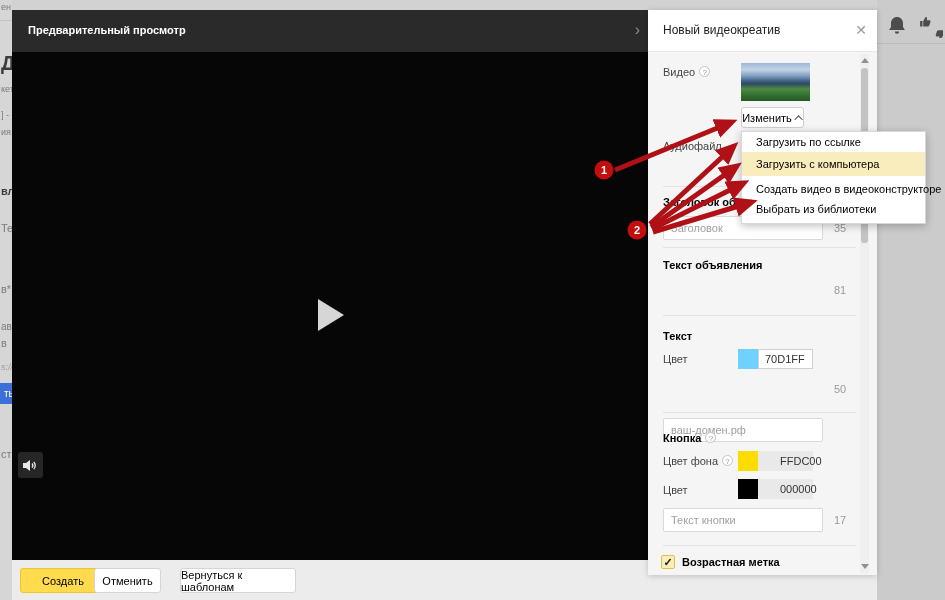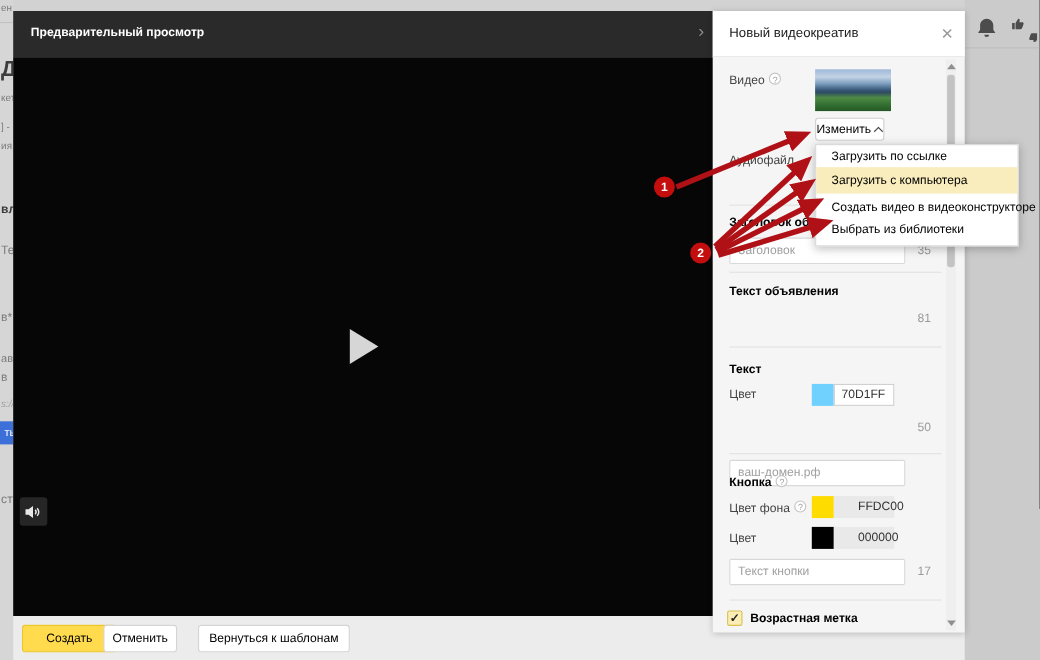--- a/index.html
+++ b/index.html
@@ -31,21 +31,21 @@
     border-left:26px solid #d6d6d6; border-top:16px solid transparent; border-bottom:16px solid transparent; cursor:pointer; }
   .sound-btn { position:absolute; left:6px; top:400px; width:25px; height:26px; background:#262626; border-radius:3px; cursor:pointer;
     display:flex; align-items:center; justify-content:center; }
 
   
   .modal-footer { position:absolute; left:12px; top:560px; width:865px; height:40px; background:#ececec; z-index:1; }
   .modal-footer .btn { position:absolute; top:8px; height:25px; font-size:11px; color:#000; border-radius:3px;
     display:flex; align-items:center; justify-content:center; cursor:pointer; font-family:"Liberation Sans",sans-serif; }
   .btn-create { left:8px; width:86px; background:#ffdb4d; border:1px solid #edc62f; }
   .btn-cancel { left:82px; width:67px; background:#fff; border:1px solid #d5d5d5; }
-  .btn-back { left:168px; width:138px; background:#fff; border:1px solid #d5d5d5; }
+  .btn-back { left:168px; width:116px; background:#fff; border:1px solid #d5d5d5; }
 
   
   .panel { position:absolute; left:648px; top:10px; width:229px; height:565px; background:#f5f5f5; z-index:3;
     box-shadow:0 1px 6px rgba(0,0,0,.2); font-size:11px; color:#333; }
   .panel-header { position:absolute; left:0; top:0; width:229px; height:42px; background:#fff; border-bottom:1px solid #e8e8e8; }
   .panel-header .ttl { position:absolute; left:15px; top:13px; font-size:12px; color:#222; }
   .panel-close { position:absolute; right:10px; top:12px; color:#9a9a9a; font-size:14px; cursor:pointer; }
   .lbl { position:absolute; left:15px; color:#444; }
   .hd { position:absolute; left:15px; color:#000; font-weight:bold; }
   .info-i { display:inline-block; width:11px; height:11px; line-height:11px; border:1px solid #c4c4c4; border-radius:50%;

